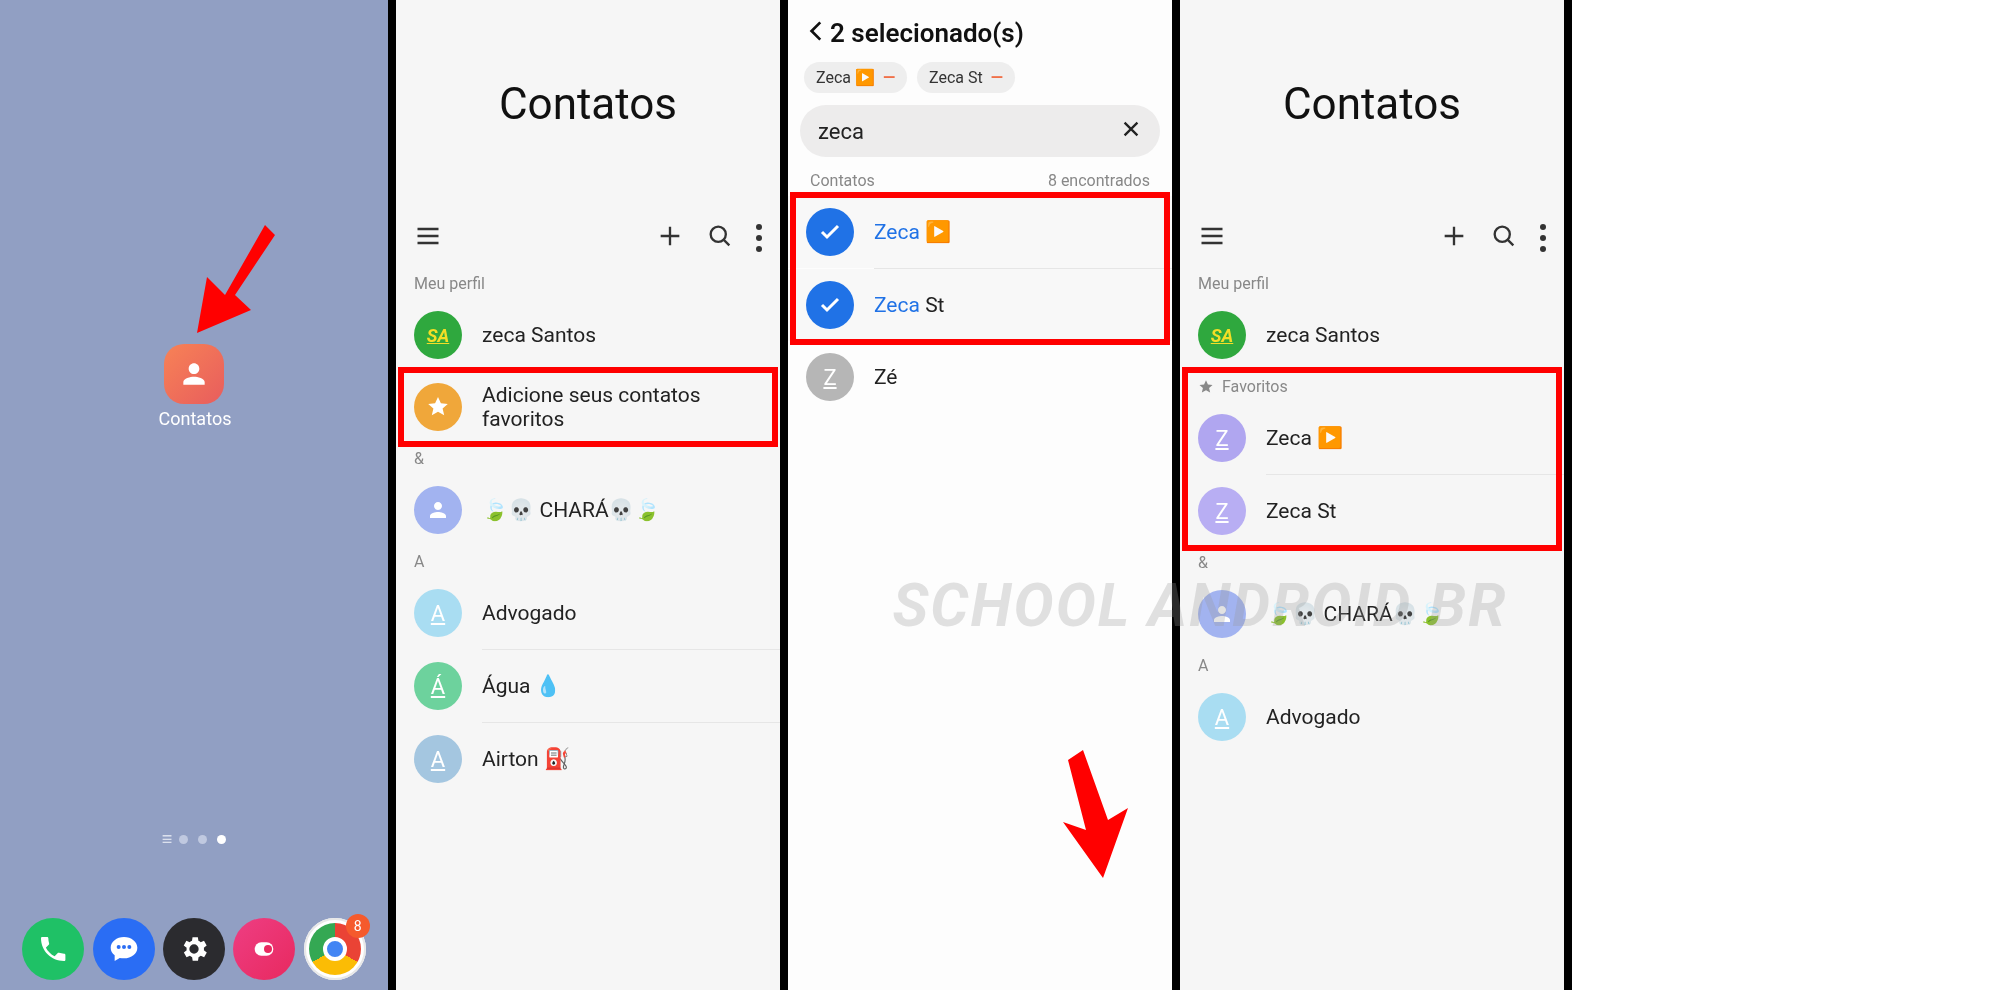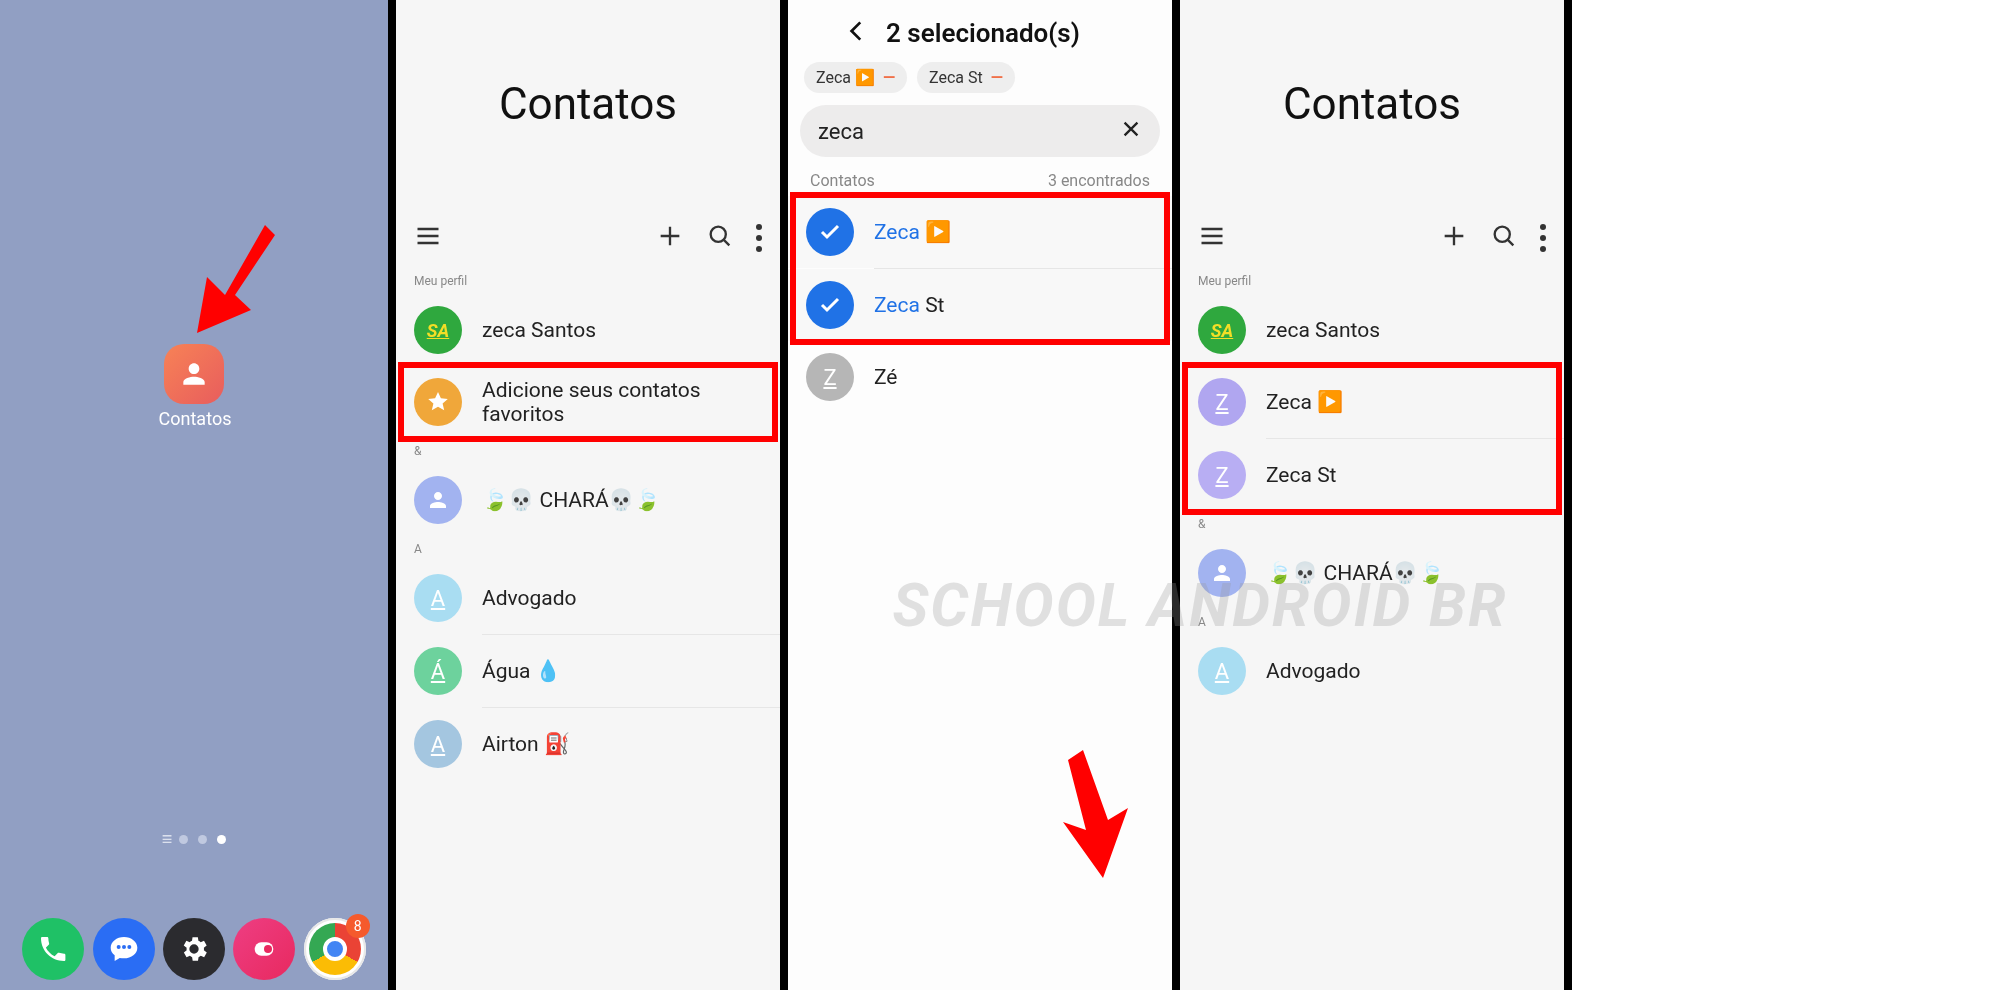--- a/index.html
+++ b/index.html
@@ -127,21 +127,21 @@
       padding: 0 18px;
       gap: 22px;
     }
     .toolbar .spacer { flex: 1; }
     .toolbar svg { width: 28px; height: 28px; stroke: #333; fill: none; stroke-width: 2; }
     .toolbar .dots { display: flex; flex-direction: column; gap: 5px; }
     .toolbar .dots span { width: 6px; height: 6px; border-radius: 50%; background: #333; }
     .section-label {
       padding: 6px 18px 6px 18px;
       color: #888;
-      font-size: 12px;
+      font-size: 16px;
     }
     .section-label.with-icon { display: flex; align-items: center; gap: 8px; }
     .section-label.with-icon svg { width: 16px; height: 16px; fill: #888; }
     .row {
       display: flex;
       align-items: center;
       padding: 12px 18px;
       gap: 20px;
     }
     .row .name { font-size: 21px; color: #222; }
@@ -176,22 +176,20 @@
     .red-box {
       position: absolute;
       border: 6px solid #f00;
       pointer-events: none;
     }
     
     .sel-header {
       display: flex;
       align-items: flex-start;
       padding: 18px 16px 10px;
-      gap: 16px;
-      margin-left: 40px;
     }
     .sel-header svg { width: 26px; height: 26px; stroke: #111; fill: none; stroke-width: 2.5; }
     .sel-header .sel-title { font-size: 26px; font-weight: 600; color: #111; }
     .chips {
       display: flex;
       gap: 10px;
       padding: 4px 16px 12px;
     }
     .chip {
       background: #eee;
@@ -393,21 +391,21 @@
     </div>
   </div>
   <div class="search-bar">
     <div class="query">zeca</div>
     <div><svg viewBox="0 0 24 24" fill="none">
           <path d="M5 5l14 14M19 5L5 19"></path>
         </svg></div>
   </div>
   <div class="results-meta">
     <span>Contatos</span>
-    <span>3 encontrados</span>
+    <span>8 encontrados</span>
   </div>
   <div style="position:relative;">
     <div class="row blue" style="background:#f8f8f8;">
       <div class="check-avatar">
           <svg viewBox="0 0 24 24">
             <path d="M4 12l5 5L20 6"></path>
           </svg>
         </div>
       <div class="name"><span class="match">Zeca</span><span> ▶️</span></div>
     </div>
@@ -452,20 +450,26 @@
         <span></span>
         <span></span>
       </div>
   </div>
   <div class="section-label">Meu perfil</div>
   <div class="row">
     <div class="avatar sa">SA</div>
     <div class="name">zeca Santos</div>
   </div>
   <div style="position:relative;">
+    <div class="section-label with-icon">
+      <svg viewBox="0 0 24 24">
+          <path d="M12 2l2.9 6.3 6.9.6-5.2 4.6 1.6 6.7L12 16.8 5.8 20.2l1.6-6.7L2.2 8.9l6.9-.6z"></path>
+        </svg>
+      <span>Favoritos</span>
+    </div>
     <div class="row">
       <div class="avatar letter-Z1">Z</div>
       <div class="name">Zeca ▶️</div>
     </div>
     <div class="list-divider"></div>
     <div class="row">
       <div class="avatar letter-Z2">Z</div>
       <div class="name">Zeca St</div>
     </div>
     <div class="red-box" style="left:2px;top:-4px;right:2px;bottom:-4px;"></div>

